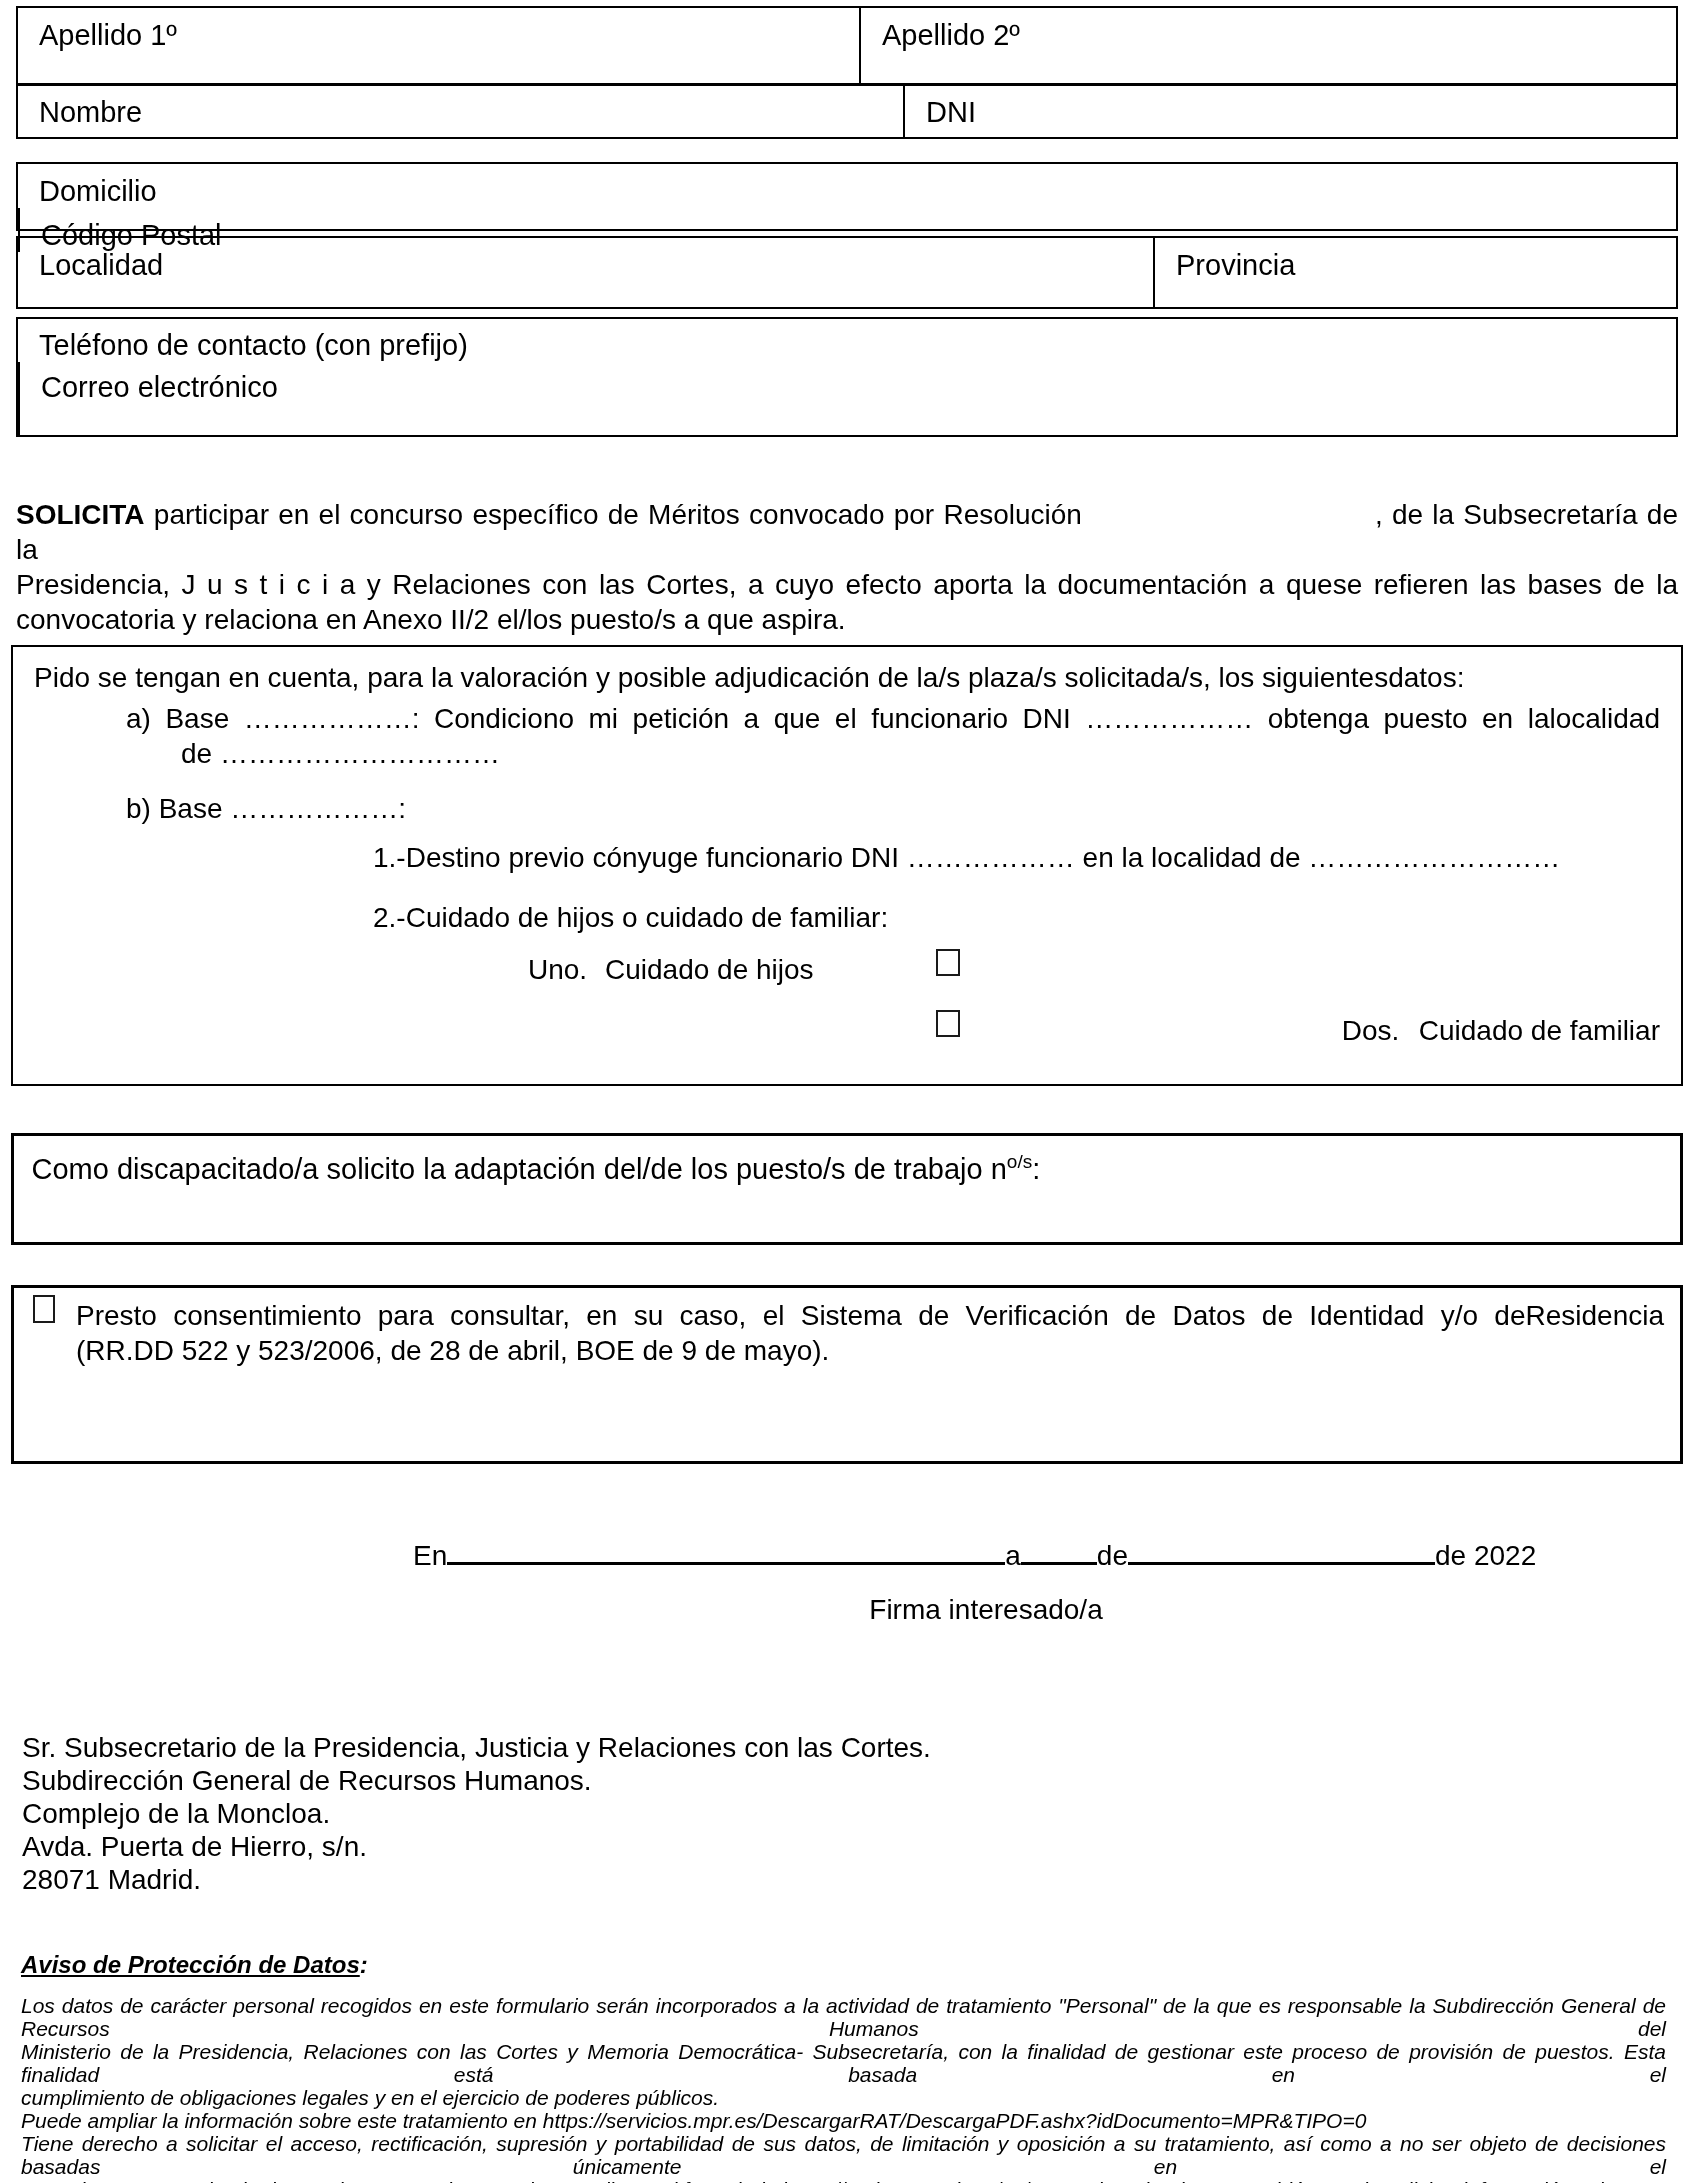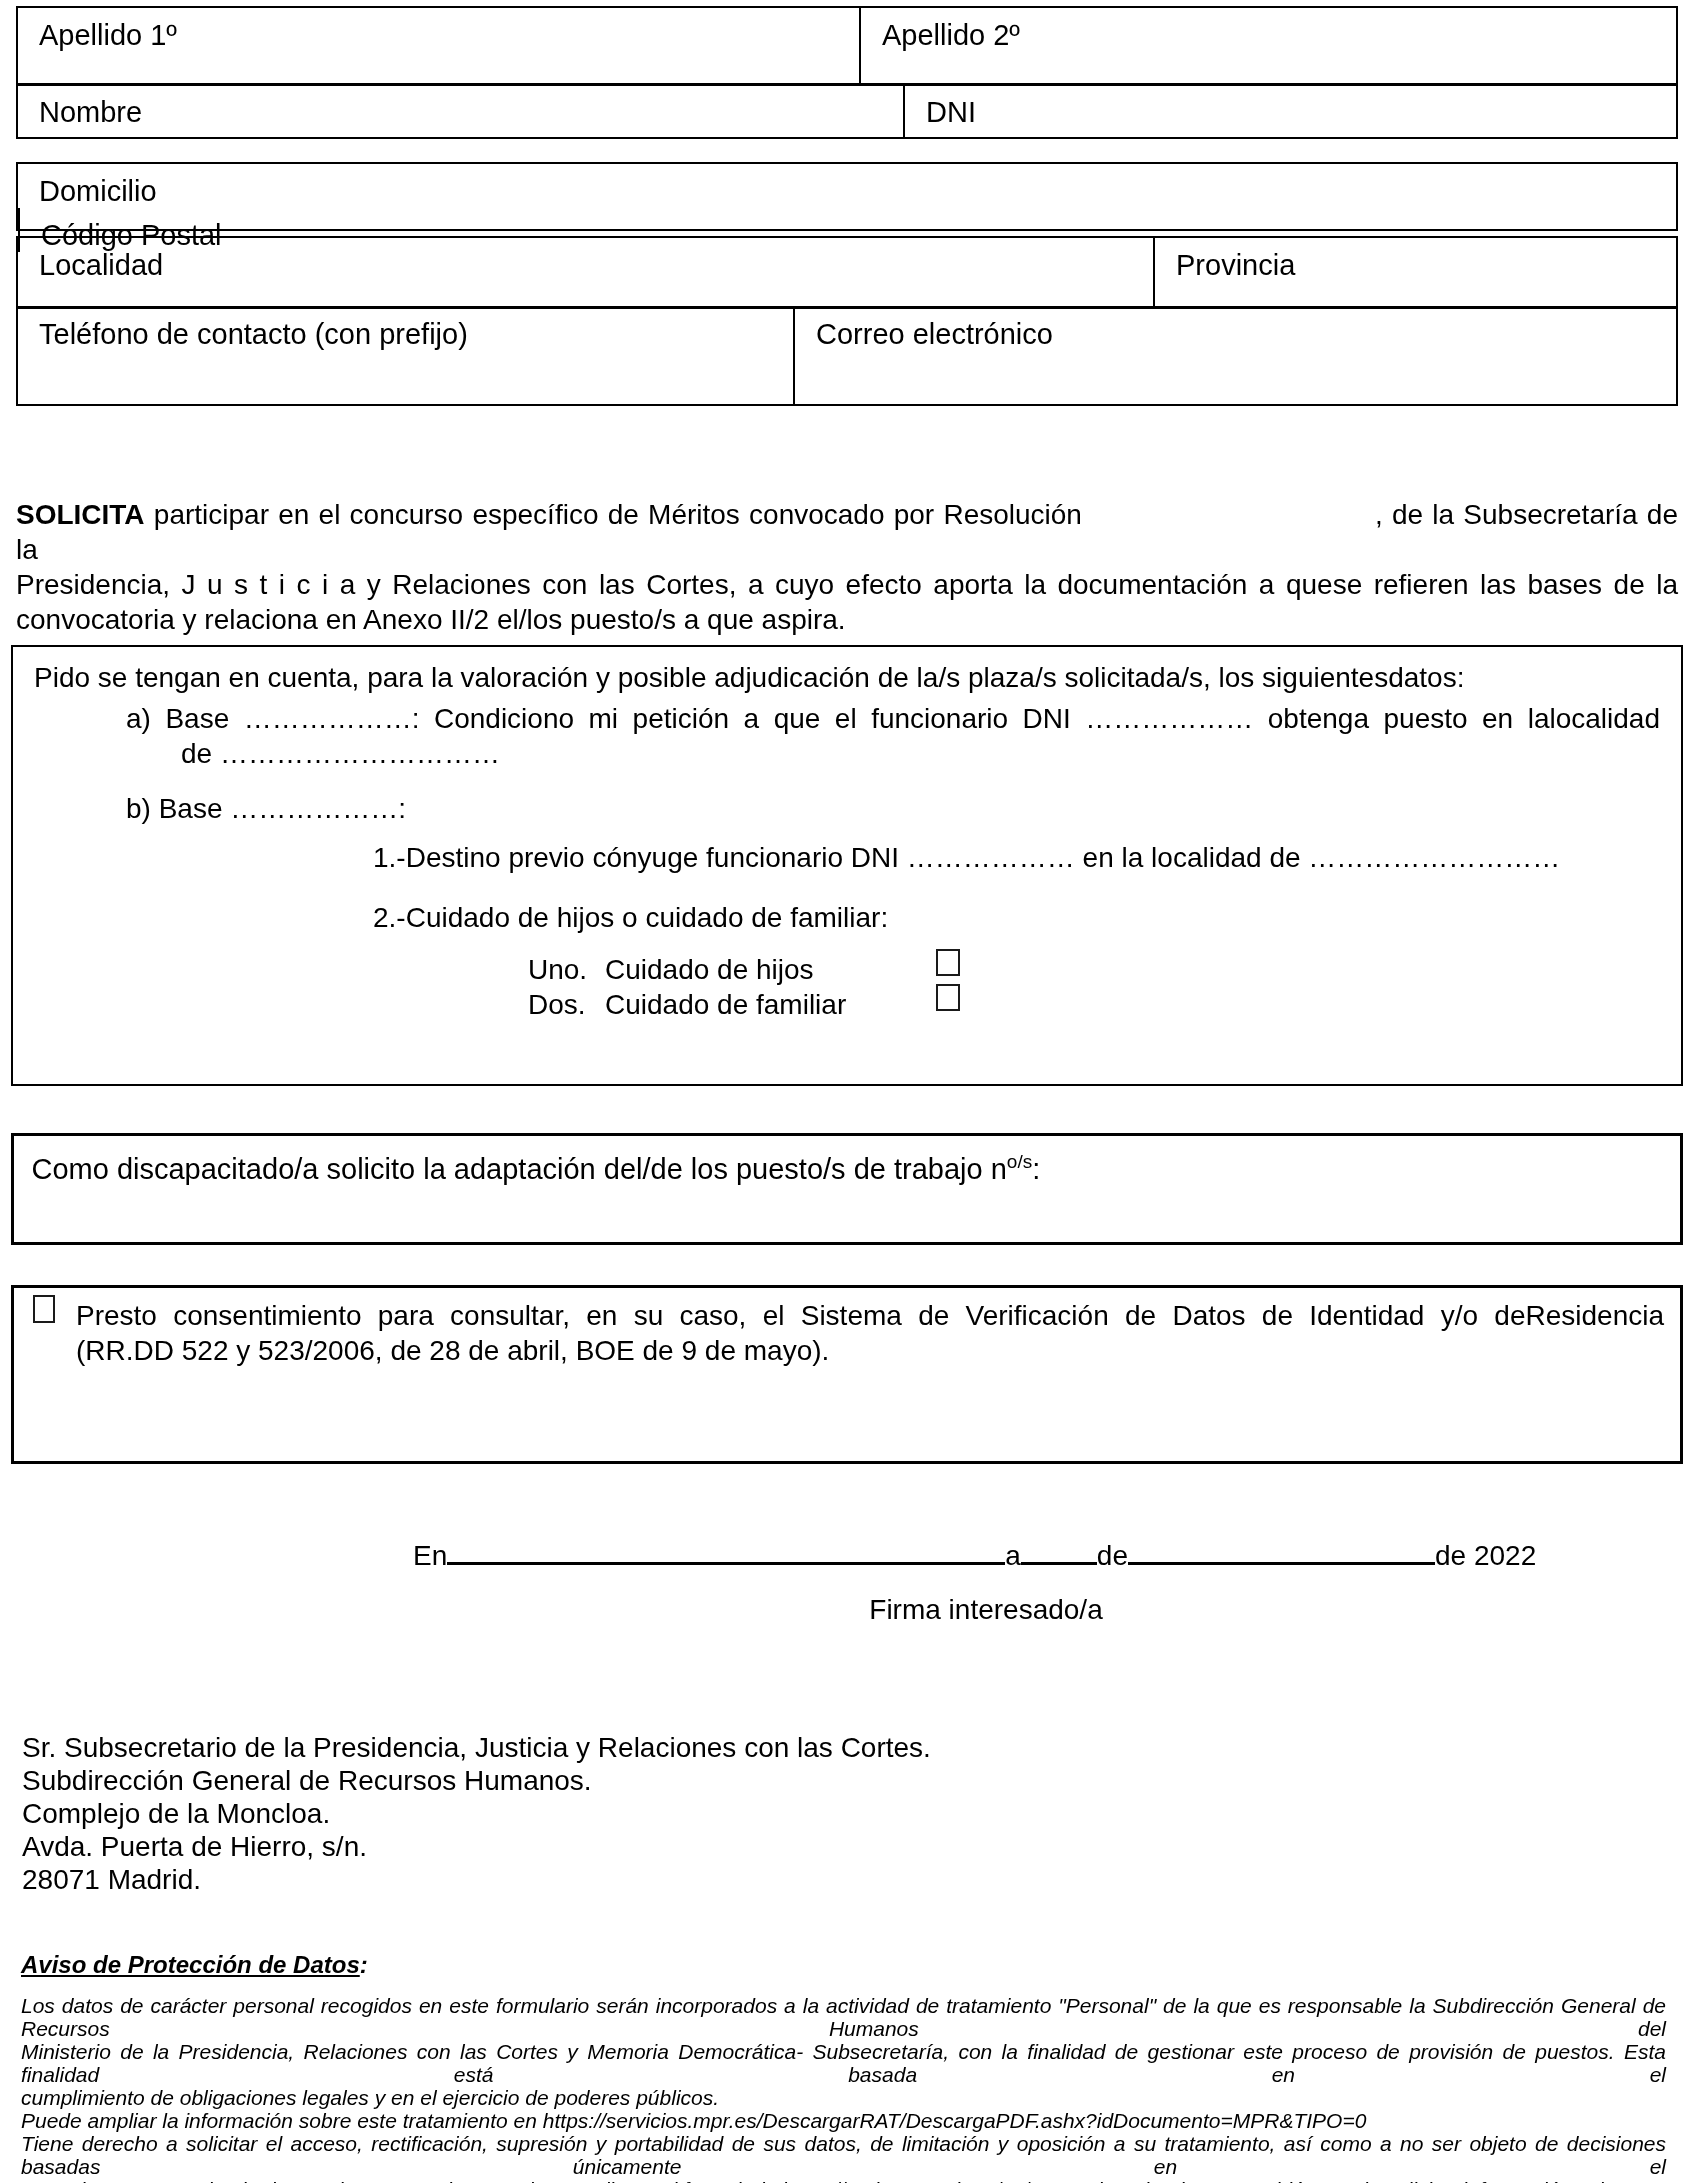--- a/index.html
+++ b/index.html
@@ -65,21 +65,21 @@
   <div class="tcell right"><span>DNI</span></div>
 </div>
 <div class="trow r34" style="top:162px;height:69px;flex-direction:column;">
   <div class="tcell left"><span>Domicilio</span></div>
   <div class="tcell right"><span>Código Postal</span></div>
 </div>
 <div class="trow r34" style="top:236px;height:73px;">
   <div class="tcell left"><span>Localidad</span></div>
   <div class="tcell right"><span>Provincia</span></div>
 </div>
-<div class="trow r5" style="top:306px;height:100px;">
+<div class="trow r5" style="top:317px;height:120px;flex-direction:column;">
   <div class="tcell left" style="padding-top:9.6px;"><span>Teléfono de contacto (con prefijo)</span></div>
   <div class="tcell right" style="padding-top:9.6px;"><span>Correo electrónico</span></div>
 </div>
 
 <div class="abs body-text" style="top:497px;left:16px;width:1662px;">
   <div class="just"><span class="kw">SOLICITA</span><span> participar en el concurso específico de Méritos convocado por Resolución</span><span class="blank-gap"></span><span>, de la Subsecretaría de la</span></div>
   <div class="just">Presidencia, J u s t i c i a  y  Relaciones con las Cortes, a cuyo efecto aporta la documentación a quese refieren las bases de la</div>
   <div>convocatoria y relaciona en Anexo II/2 el/los puesto/s a que aspira.</div>
 </div>
 
@@ -89,21 +89,21 @@
     <div class="ind-a just" style="margin-top:6.4px;">a) Base ………………: Condiciono mi petición a que el funcionario DNI ……………… obtenga puesto en lalocalidad</div>
     <div class="ind-a2">de …………………………</div>
     <div class="ind-a" style="margin-top:20px;">b) Base ………………:</div>
     <div class="ind-1" style="margin-top:13.5px;">1.-Destino previo cónyuge funcionario DNI ……………… en la localidad de ………………………</div>
     <div class="ind-1" style="margin-top:25px;">2.-Cuidado de hijos o cuidado de familiar:</div>
     <div class="opt-row" style="margin-top:17.5px;">
       <span class="opt-label">Uno.</span>
       <span>Cuidado de hijos</span>
       <span class="cbx small"></span>
     </div>
-    <div class="opt-row" style="">
+    <div class="opt-row" style="margin-top:26px;justify-content:flex-end;">
       <span class="opt-label">Dos.</span>
       <span>Cuidado de familiar</span>
       <span class="cbx small"></span>
     </div>
   </div>
 </div>
 
 <div class="box thick" style="top:1133px;height:112px;">
   <div class="como-inner"><span>Como discapacitado/a solicito la adaptación del/de los puesto/s de trabajo n</span><sup>o/s</sup><span>:</span></div>
 </div>

